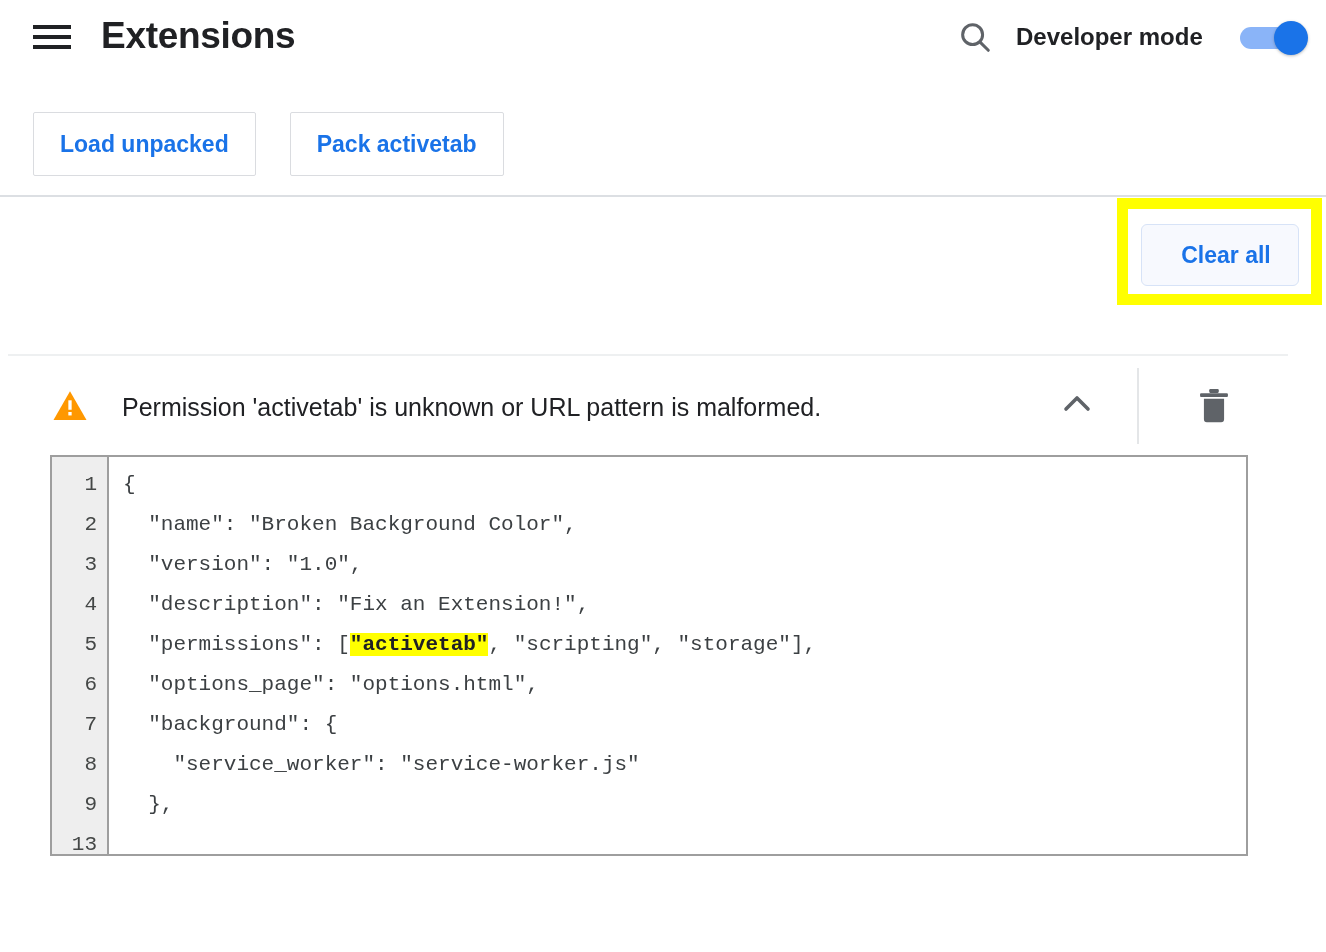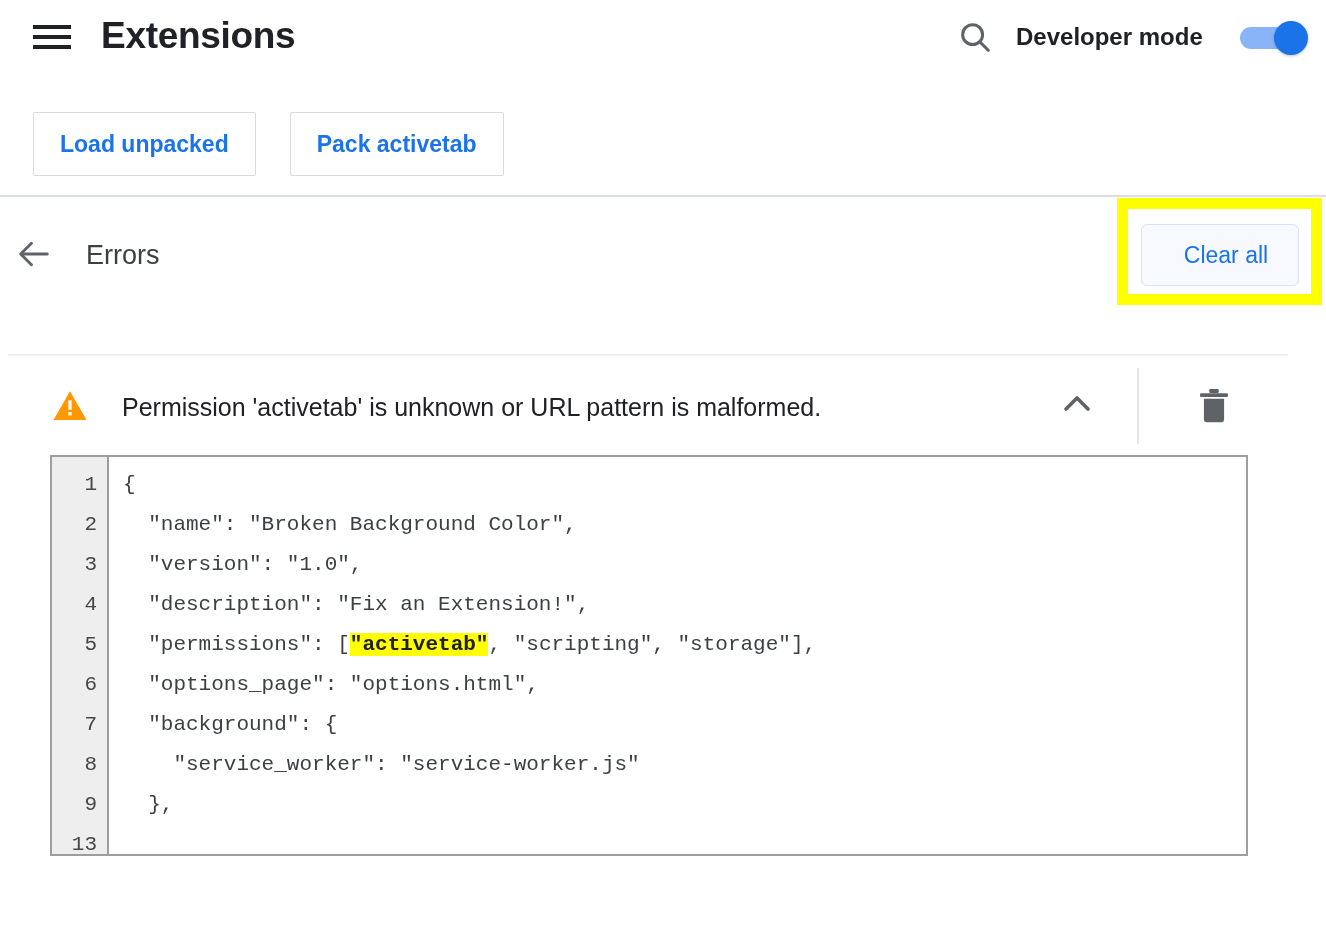--- a/index.html
+++ b/index.html
@@ -177,21 +177,21 @@
     left: 1141px;
     top: 224px;
     width: 158px;
     height: 62px;
     border: 1px solid #d7e3f7;
     border-radius: 6px;
     background: #f7f9fe;
     color: #1a73e8;
     font-family: "Liberation Sans", sans-serif;
     font-size: 23px;
-    font-weight: normal;
+    font-weight: bold;
     cursor: pointer;
     display: flex;
     align-items: center;
     justify-content: center;
     white-space: nowrap;
     padding-left: 18px;
   }
 
   .divider-sub {
     position: absolute;
@@ -329,29 +329,20 @@
     </div>
   </div>
 
   <div class="actions">
     <button class="action-btn">Load unpacked</button>
     <button class="action-btn">Pack activetab</button>
   </div>
 
   <div class="divider-top"></div>
 
-  <div class="errors-header">
-    <div class="back-arrow">
-      <svg width="40" height="40" viewBox="0 0 24 24" fill="none" stroke="#5f6368" stroke-width="1.7" stroke-linecap="round" stroke-linejoin="round">
-        <line x1="20" y1="12" x2="4.5" y2="12"></line>
-        <polyline points="10.5,5.5 4,12 10.5,18.5"></polyline>
-      </svg>
-    </div>
-    <div class="errors-title">Errors</div>
-  </div>
 
   <button class="clear-all-btn">Clear all</button>
   <div class="highlight-box"></div>
 
   <div class="divider-sub"></div>
 
   <div class="error-row"></div>
 
   <div class="warn-icon">
     <svg width="36" height="36" viewBox="0 0 24 24">

